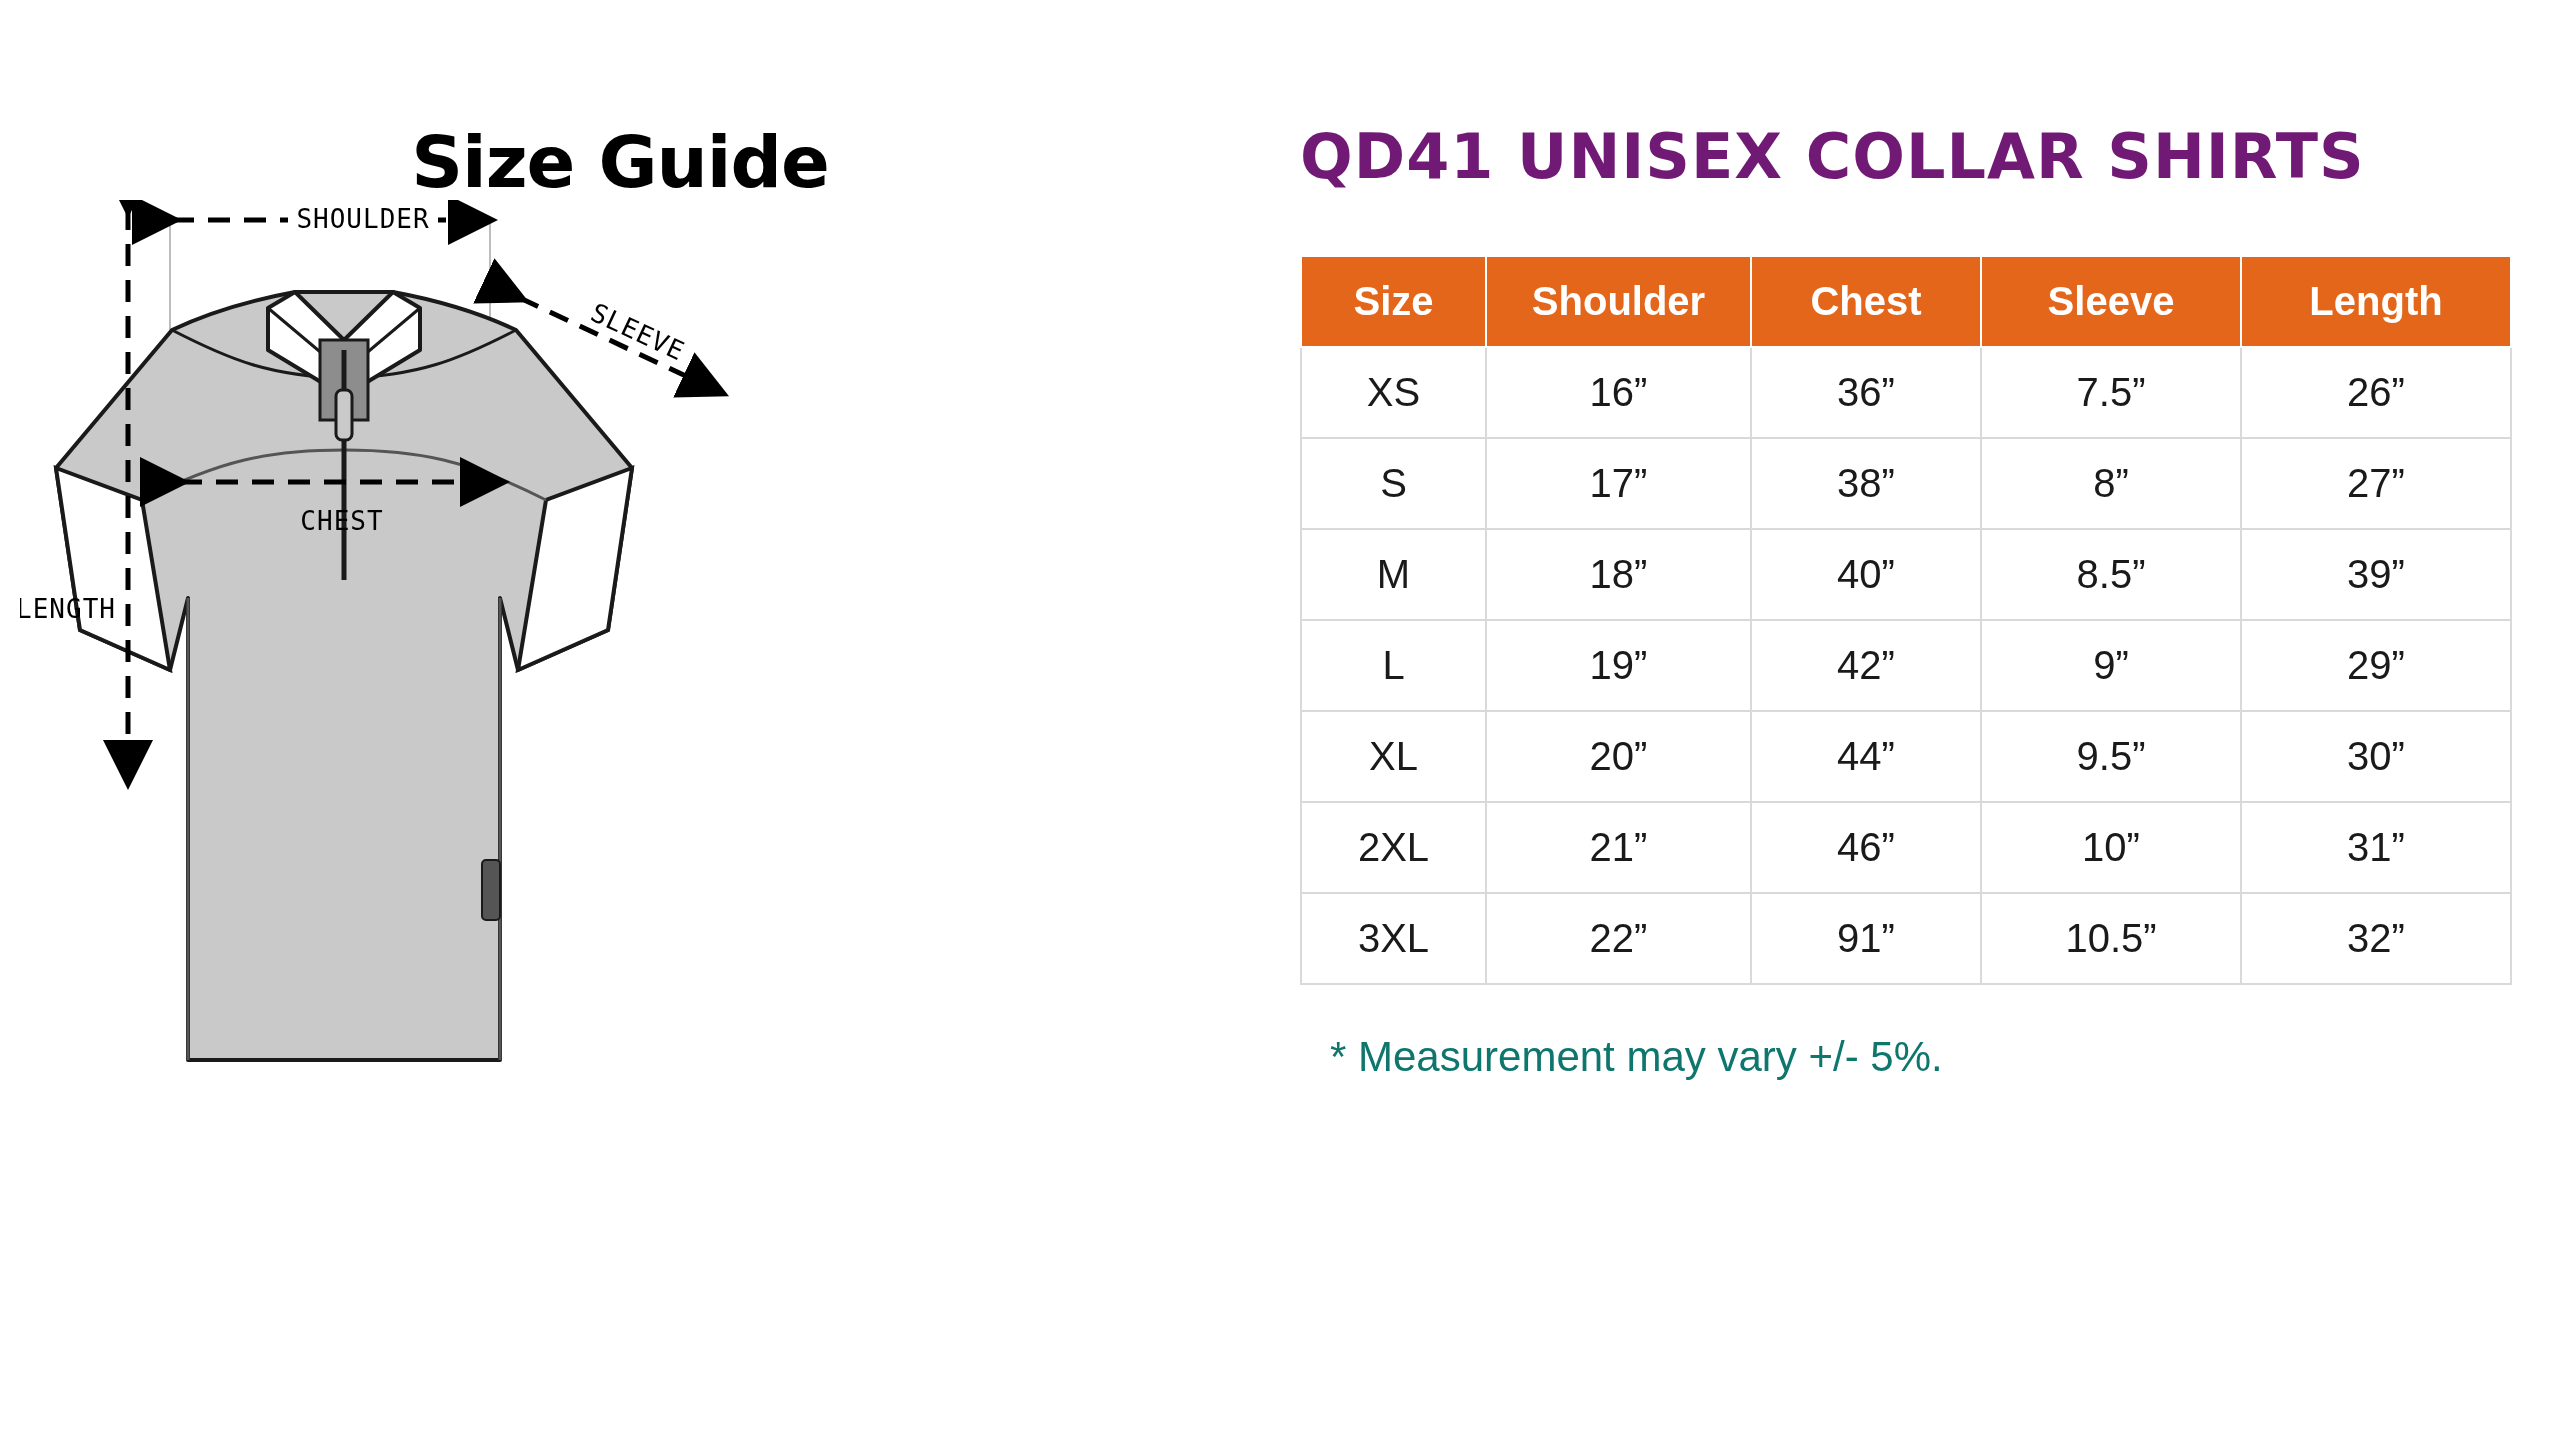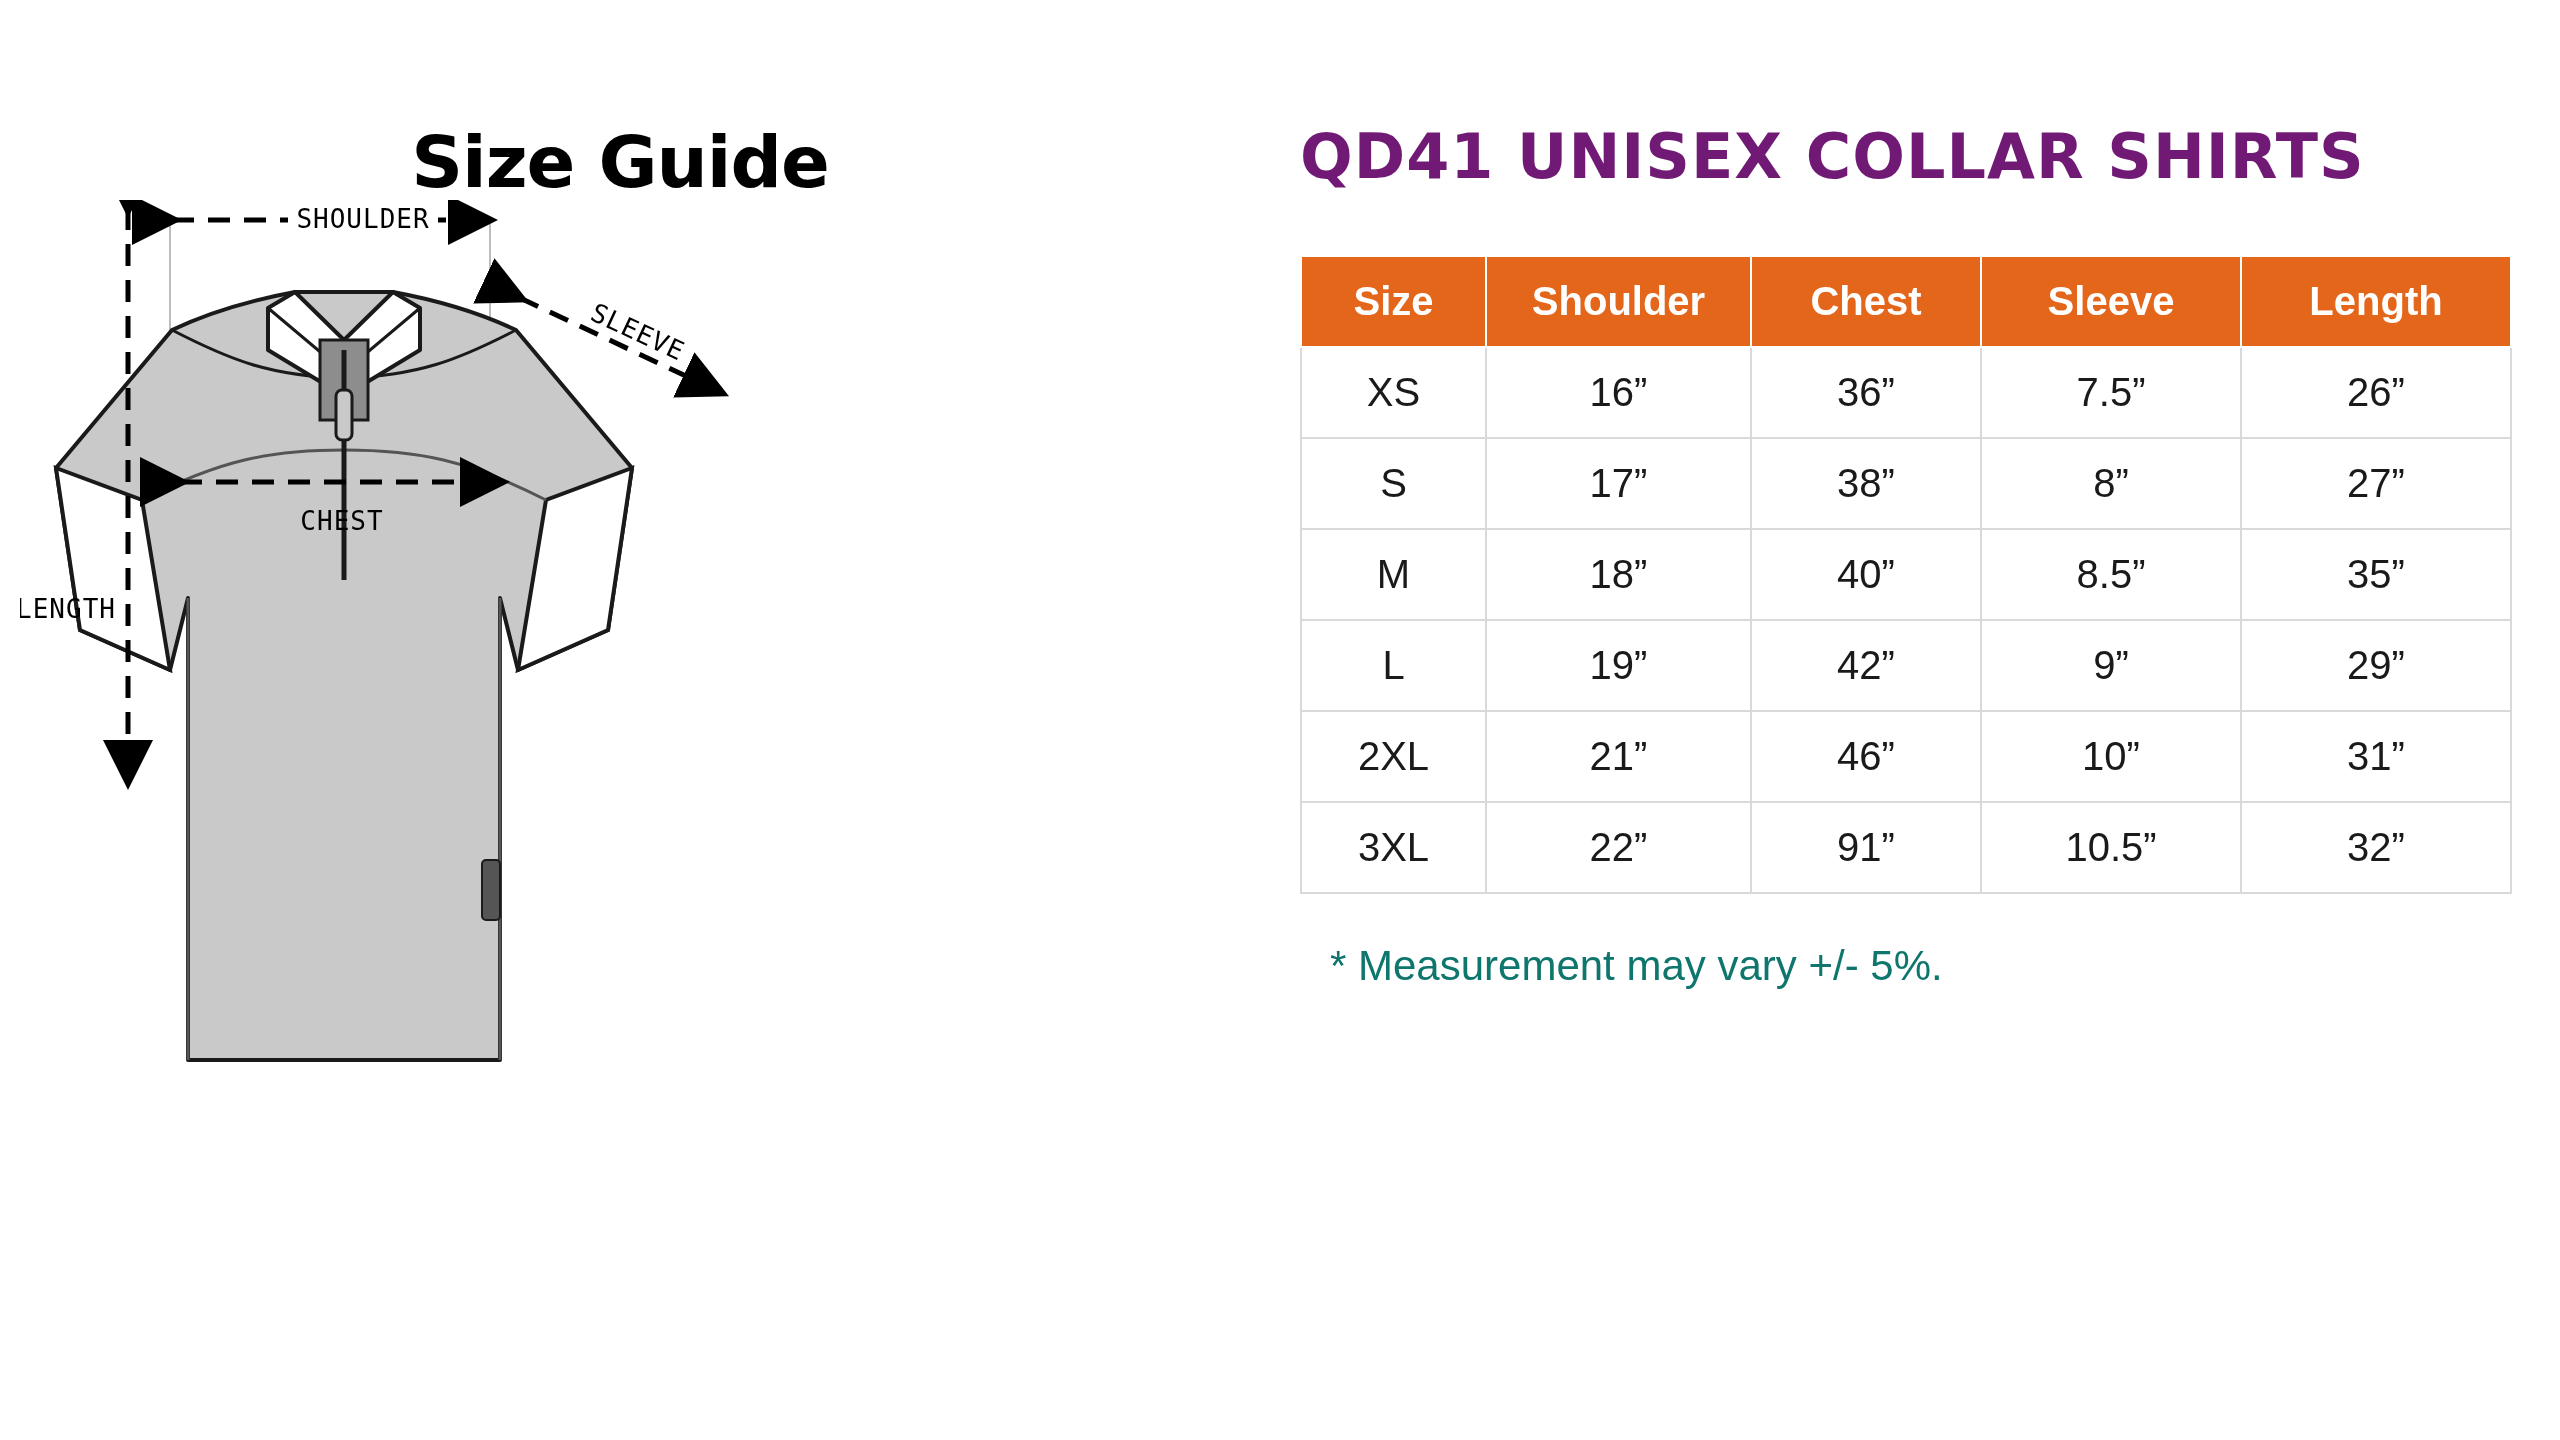--- a/index.html
+++ b/index.html
@@ -225,30 +225,37 @@
           <td>17”</td>
           <td>38”</td>
           <td>8”</td>
           <td>27”</td>
         </tr>
         <tr>
           <td>M</td>
           <td>18”</td>
           <td>40”</td>
           <td>8.5”</td>
-          <td>35”</td>
+          <td>39”</td>
         </tr>
         <tr>
           <td>L</td>
           <td>19”</td>
           <td>42”</td>
           <td>9”</td>
           <td>29”</td>
         </tr>
         <tr>
+          <td>XL</td>
+          <td>20”</td>
+          <td>44”</td>
+          <td>9.5”</td>
+          <td>30”</td>
+        </tr>
+        <tr>
           <td>2XL</td>
           <td>21”</td>
           <td>46”</td>
           <td>10”</td>
           <td>31”</td>
         </tr>
         <tr>
           <td>3XL</td>
           <td>22”</td>
           <td>91”</td>

